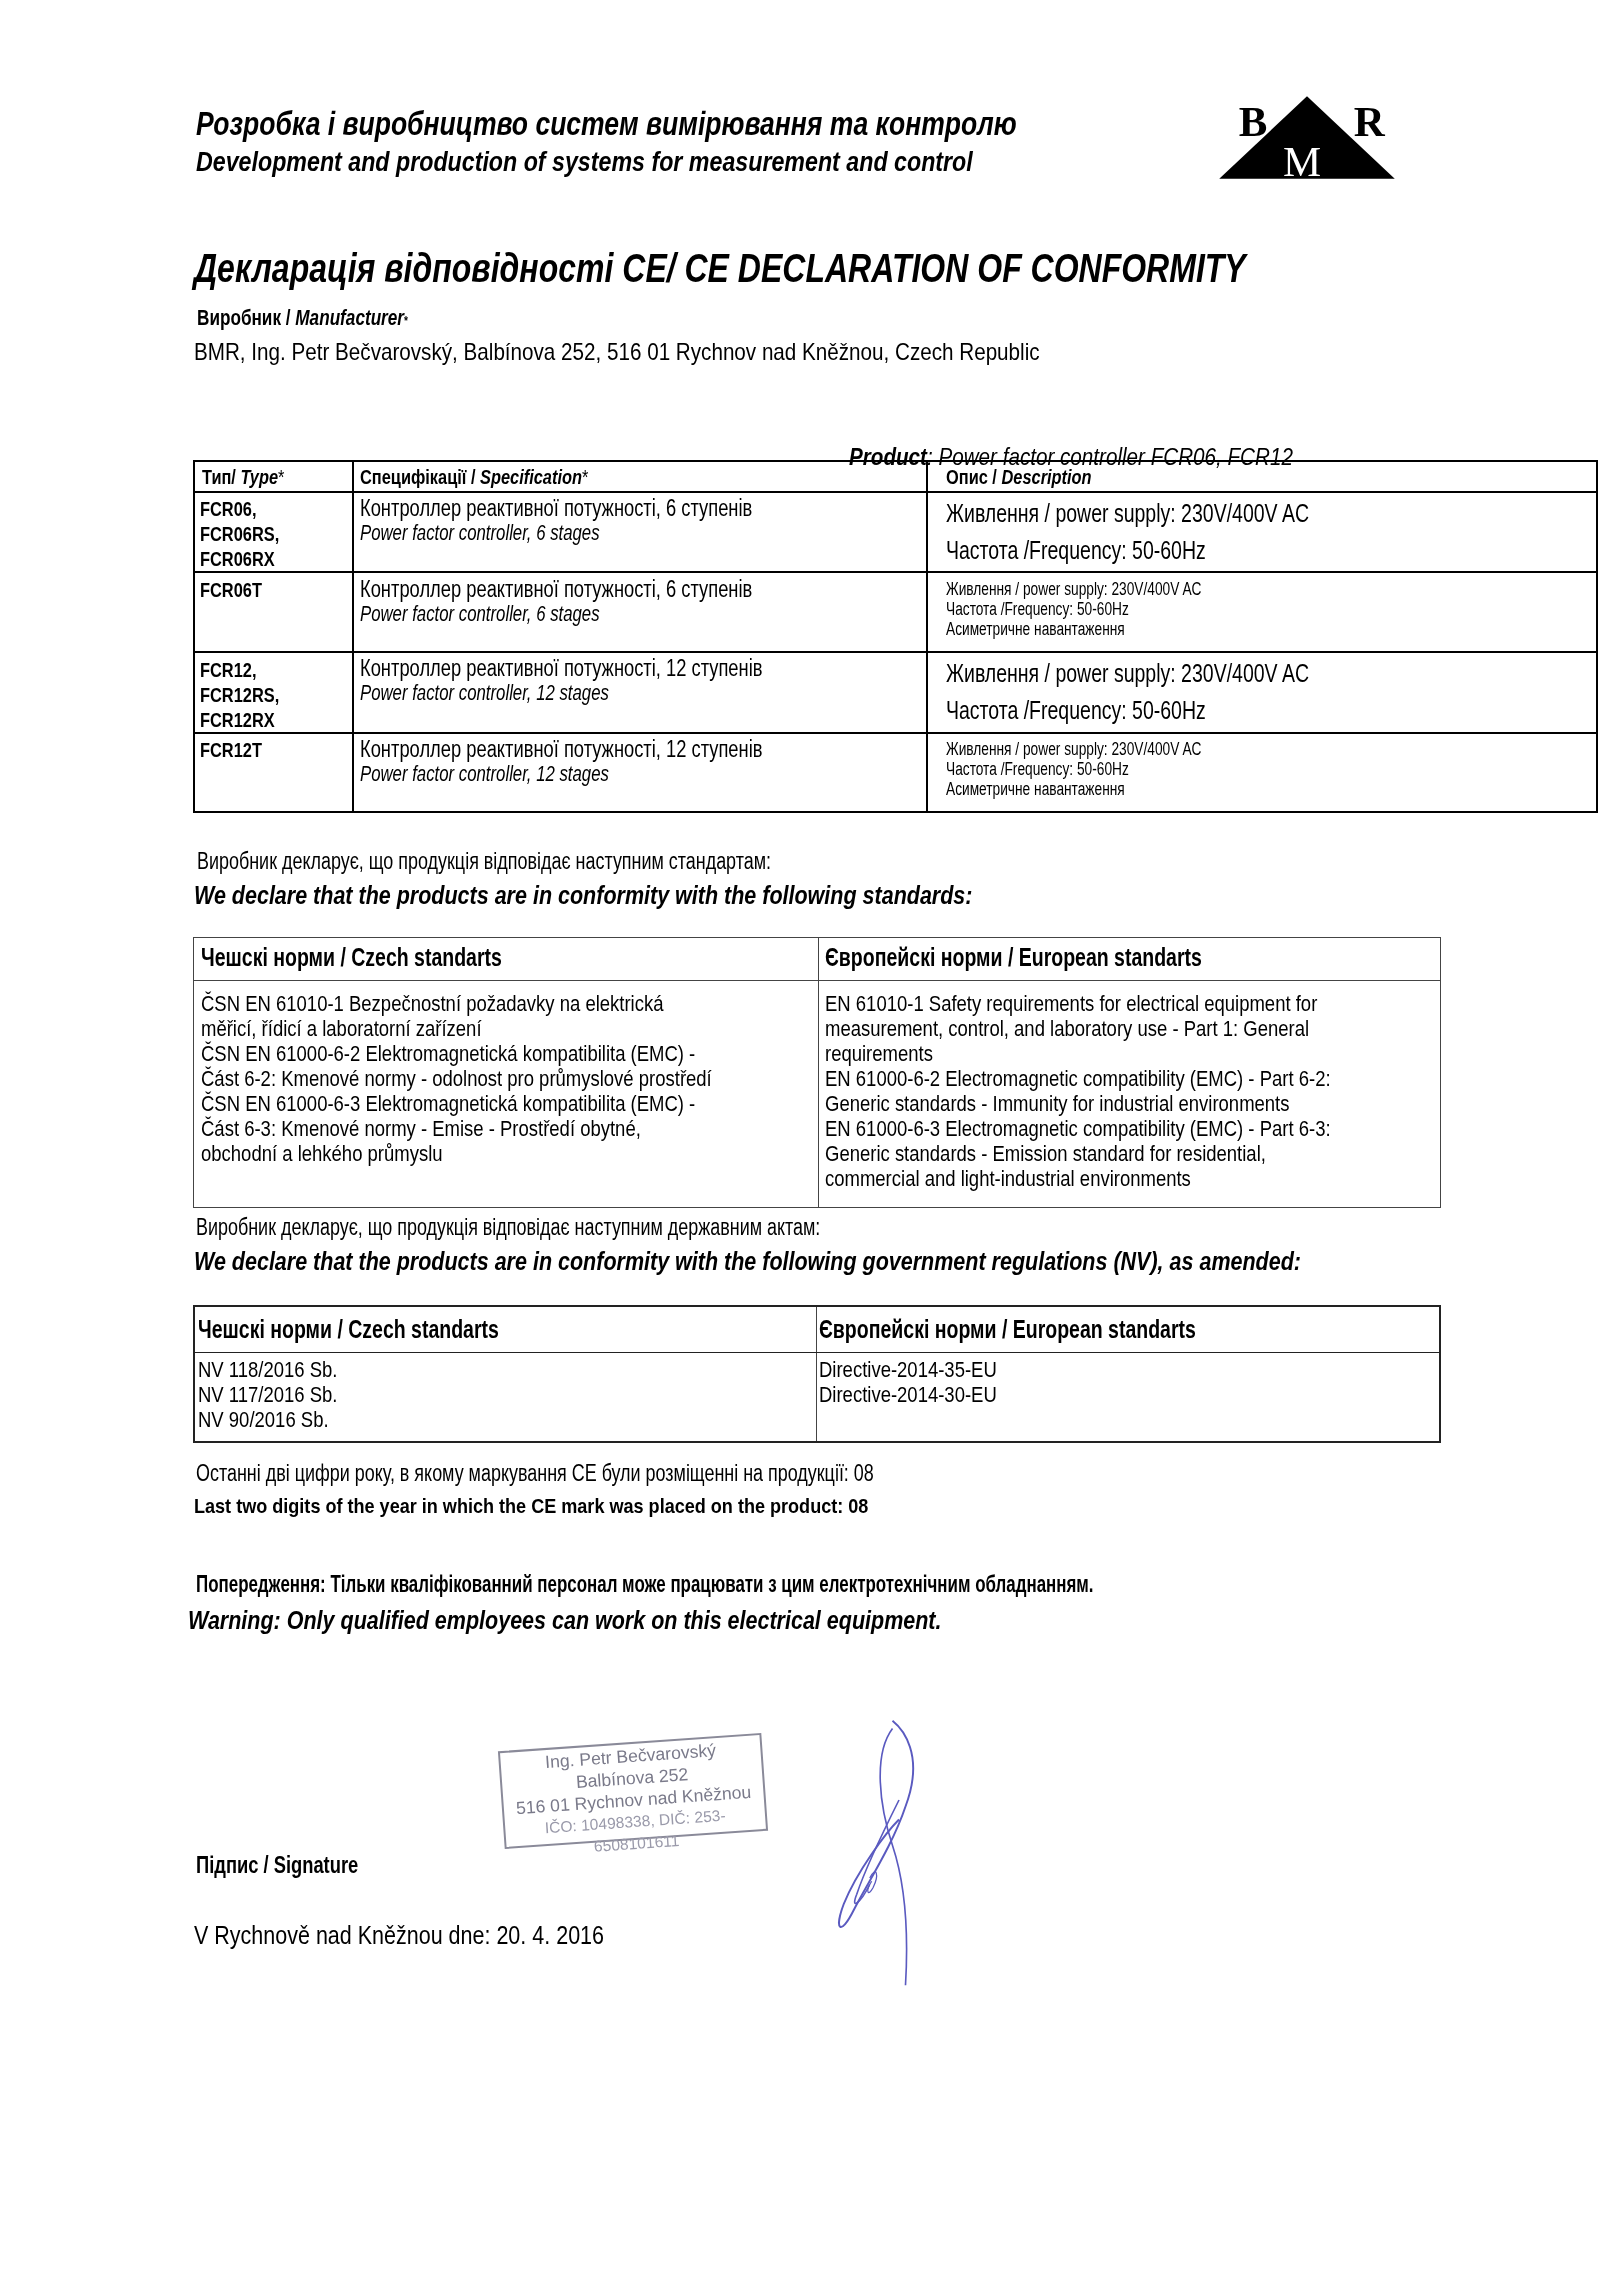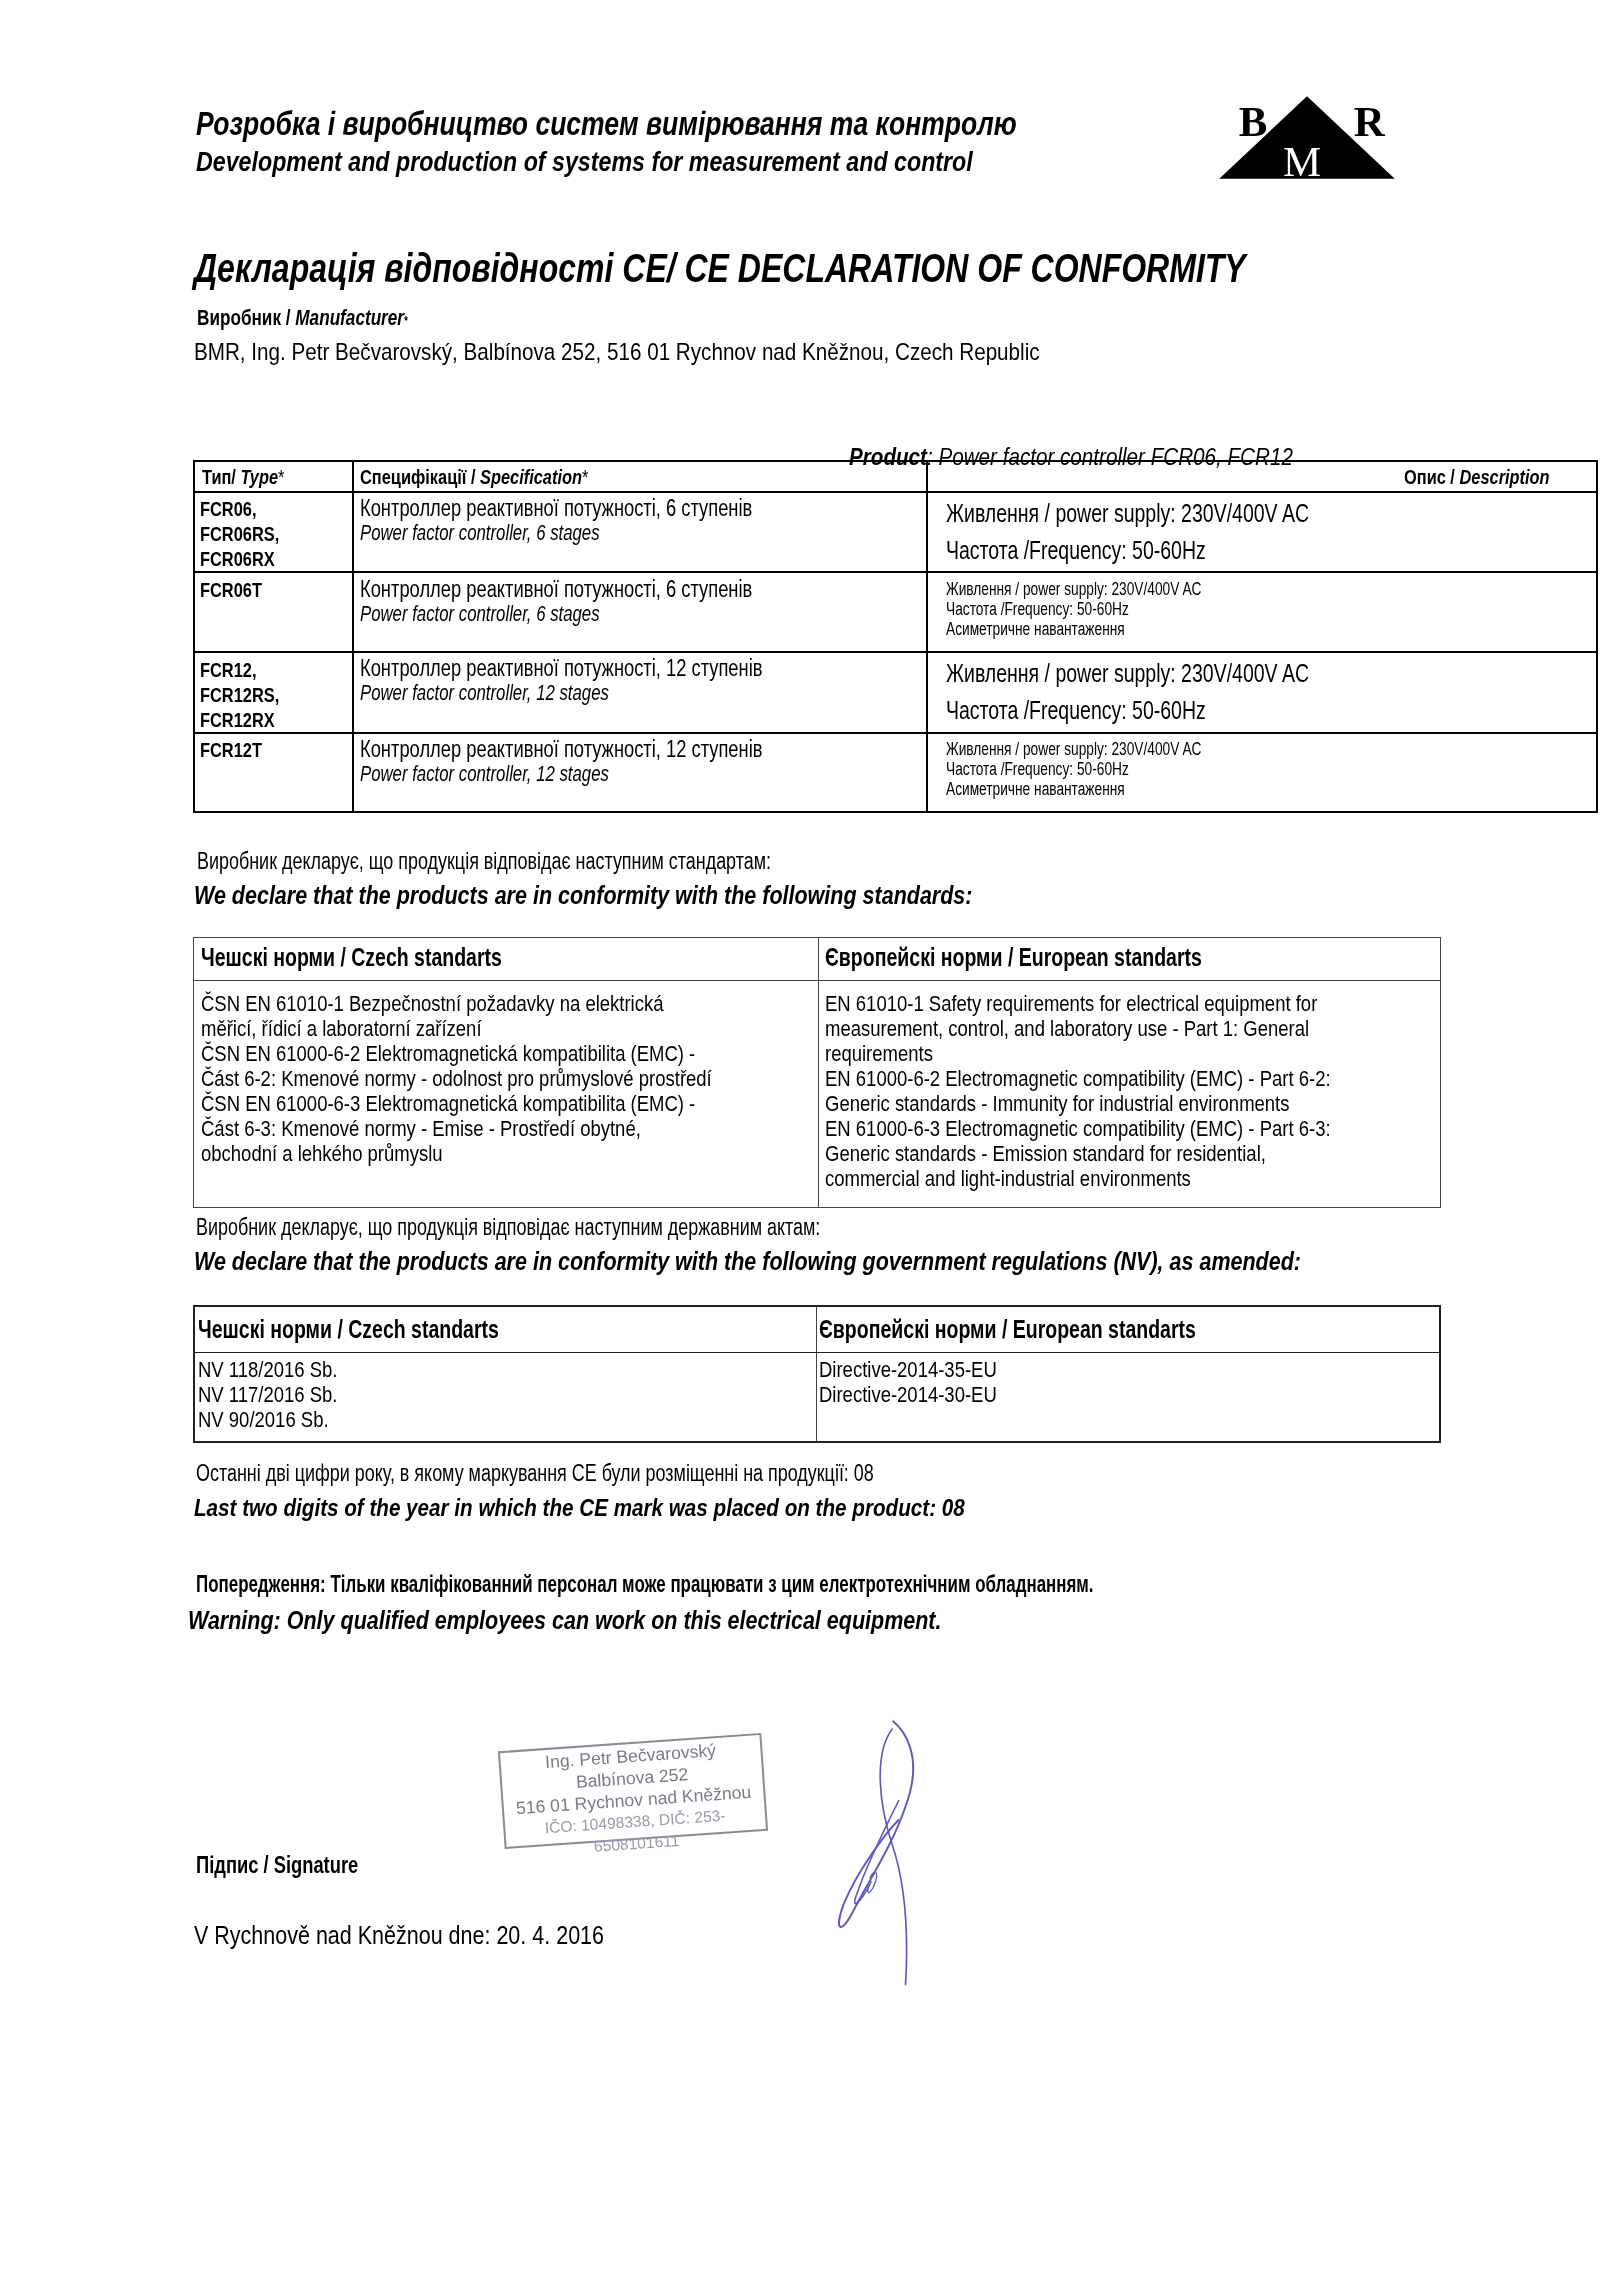--- a/index.html
+++ b/index.html
@@ -51,21 +51,21 @@
   .gov-en { left: 194px; top: 1247px; font-size: 25px; font-style: italic; font-weight: bold; white-space: nowrap; }
 
   
   .t3 { left: 193px; top: 1305px; width: 1248px; border: 2px solid #222; }
   .t3 td { border: 0.7px solid #444; }
   .t3 .h td { height: 37px; font-size: 25px; font-weight: bold; padding: 7.8px 5.2px 0 2.6px; border-bottom: 1.3px solid #222; }
   .t3 .bd td { height: 83px; font-size: 21.5px; line-height: 25px; padding: 5.2px 5.2px 0 2.6px; }
   .t3 .c1 { width: 613px; }
 
   .ce-ua { left: 196px; top: 1460px; font-size: 23px; }
-  .ce-en { left: 194px; top: 1494px; font-size: 24px; font-style: italic; font-weight: bold; white-space: nowrap; text-align: right; }
+  .ce-en { left: 194px; top: 1494px; font-size: 21px; font-weight: bold; white-space: nowrap; text-align: right; }
 
   .warn-ua { left: 196px; top: 1571px; font-size: 23.5px; font-weight: bold; }
   .warn-en { left: 188px; top: 1606px; font-size: 25px; font-style: italic; font-weight: bold; white-space: nowrap; }
 
   .stamp { left: 501px; top: 1742px; width: 264px; height: 98px; border: 2px solid #8a8a99; transform: rotate(-4deg); color: #7a7a8a; text-align: center; font-size: 17.6px; line-height: 22px; padding-top: 1.3px; box-sizing: border-box; }
   .stamp .line4 { font-size: 15.6px; color: #9a9aaa; }
   .sig-img { left: 795px; top: 1715px; width: 156px; height: 274px; }
 
   .sig-label { left: 196px; top: 1852px; font-size: 23.5px; font-weight: bold; }
   .date-line { left: 194px; top: 1921px; font-size: 25px; white-space: nowrap; }
@@ -96,21 +96,21 @@
 
 <div class="abs product">
   <span class="cond2"><span class="b">Product</span><span>: Power factor controller FCR06, FCR12</span></span>
 </div>
 
 <table class="t1">
   <tbody>
       <tr>
     <td class="h" style="width:145px;"><span class="cond b"><span>Тип/ </span><span class="i">Type</span><span style="font-weight:normal">*</span></span></td>
     <td class="h"><span class="cond"><span class="b">Специфікації / </span><span class="b i">Specification</span><span>*</span></span></td>
-    <td class="h" style="padding-left:18px;text-align:right;"><span class="cond b"><span>Опис / </span><span class="i"> Description</span></span></td>
+    <td class="h" style="padding-left:18px;"><span class="cond b"><span>Опис / </span><span class="i"> Description</span></span></td>
   </tr>
   <tr class="r1">
     <td class="type"><span class="cond"><div>FCR06,</div><div>FCR06RS,</div><div>FCR06RX</div></span></td>
     <td class="spec">
           <div class="spec-ua"><span class="cond">Контроллер реактивної потужності, 6 ступенів</span></div>
           <div class="spec-en"><span class="cond">Power factor controller, 6 stages</span></div>
         </td>
     <td class="desc">
           <div class="desc-big"><span class="cond">Живлення / power supply: 230V/400V AC</span></div>
           <div class="desc-big"><span class="cond">Частота /Frequency: 50-60Hz</span></div>

